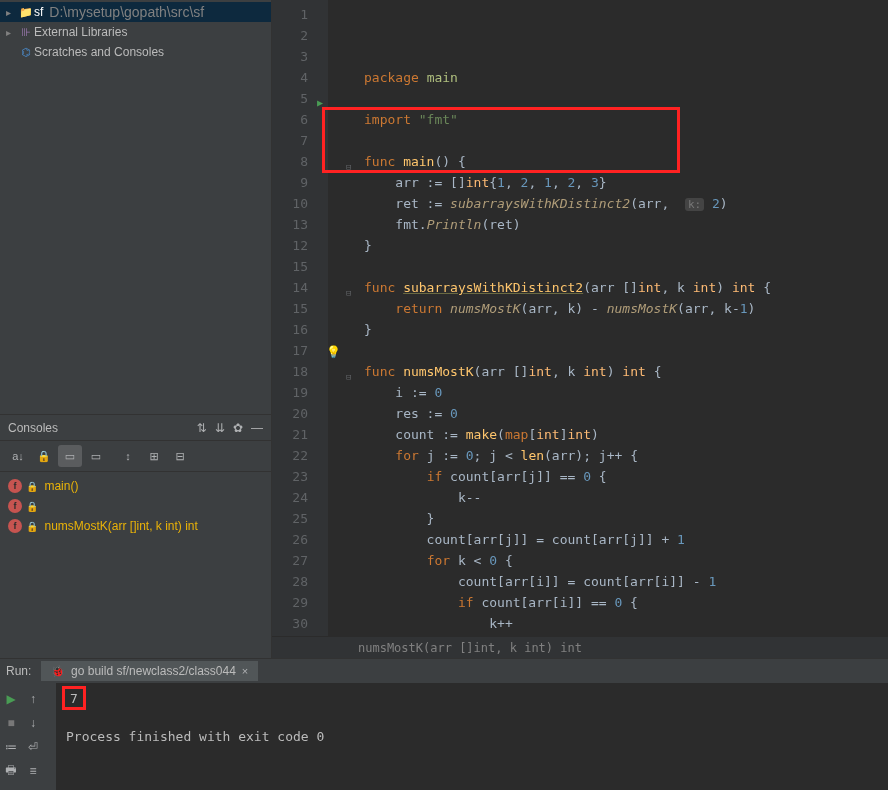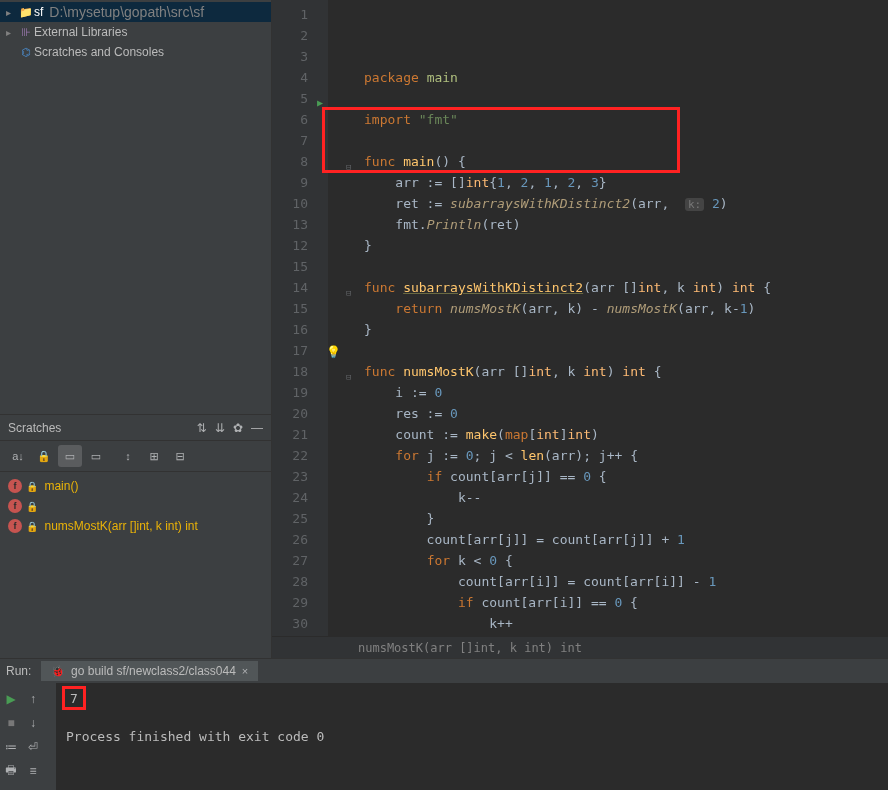--- a/index.html
+++ b/index.html
@@ -265,21 +265,21 @@
           <span class="tr-arrow"></span>
           <span class="tr-icon" style="color:#4a88c7">⌬</span>
           <span class="tr-text">Scratches and Consoles</span>
         </div>
       </div>
 
       <div style="flex:1"></div>
 
       <div class="structure" style="height:244px;flex:none">
         <div class="structure-head">
-          <span class="structure-title">Scratches</span>
+          <span class="structure-title">Consoles</span>
           <span class="structure-tools">
             <span>⇅</span>
             <span>⇊</span>
             <span>✿</span>
             <span>—</span>
           </span>
         </div>
         <div class="structure-bar">
           <span class="sb-btn">a↓</span>
           <span class="sb-btn">🔒</span>

